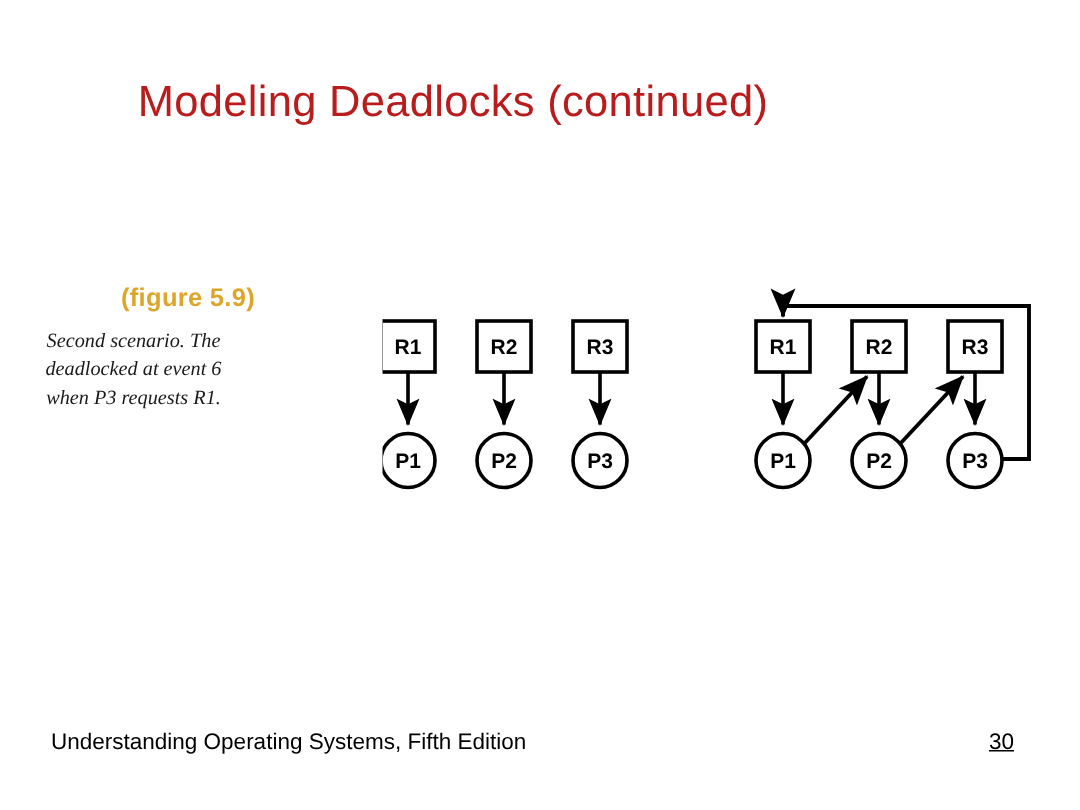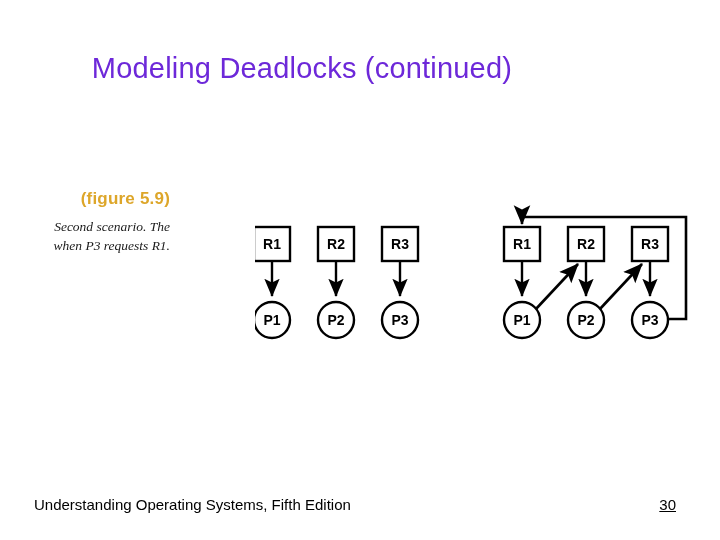--- a/index.html
+++ b/index.html
@@ -20,21 +20,21 @@
   .slide-title {
     position: absolute;
     left: 0;
     top: 52px;
     width: 604px;
     text-align: center;
     font-family: "Liberation Sans", sans-serif;
     font-size: 29px;
     font-weight: 400;
     letter-spacing: 0.2px;
-    color: #6d28d9;
+    color: #b91c1c;
     white-space: nowrap;
   }
 
   
   .caption-block {
     position: absolute;
     left: 8px;
     top: 190px;
     width: 162px;
     text-align: right;
@@ -47,48 +47,49 @@
     letter-spacing: 0.2px;
     margin-bottom: 8px;
     line-height: 1.1;
   }
   .caption-text {
     font-family: "Liberation Serif", serif;
     font-style: italic;
     font-size: 13.5px;
     line-height: 19px;
     color: #1a1a1a;
+    text-align: center;
   }
   .caption-text .cap-line {
     display: block;
     white-space: nowrap;
   }
 
   
   .diagram {
     position: absolute;
-    top: 200px;
+    top: 187px;
   }
   .diagram-left  { left: 255px; }
   .diagram-right { left: 493px; }
 
   .diagram svg { display: block; }
 
   .node-label {
     font-family: "Liberation Sans", sans-serif;
     font-size: 14px;
     font-weight: 700;
     fill: #000000;
   }
 
   
   .footer {
     position: absolute;
     left: 0;
-    bottom: 22px;
+    bottom: 32px;
     width: 720px;
     height: 22px;
   }
   .footer-text {
     position: absolute;
     left: 34px;
     top: 0;
     font-family: "Liberation Sans", sans-serif;
     font-size: 15px;
     color: #000000;
@@ -106,20 +107,21 @@
 </style>
 </head>
 <body>
 
 <div class="slide-title">Modeling Deadlocks (continued)</div>
 
 <div class="caption-block">
   <div class="figure-label">(figure 5.9)</div>
   <div class="caption-text">
     <span class="cap-line">Second scenario. The</span>
+    <span class="cap-line">deadlocked at event 6</span>
     <span class="cap-line">when P3 requests R1.</span>
   </div>
 </div>
 
 <div class="diagram diagram-left">
   <svg width="200" height="150" viewBox="0 0 200 150">
     <defs>
       <marker id="ah-l" markerWidth="9" markerHeight="9" refX="7.2" refY="3.6" orient="auto" markerUnits="strokeWidth">
         <path d="M0,0.4 L7.6,3.6 L0,6.8 L1.6,3.6 Z" fill="#000"></path>
       </marker>

